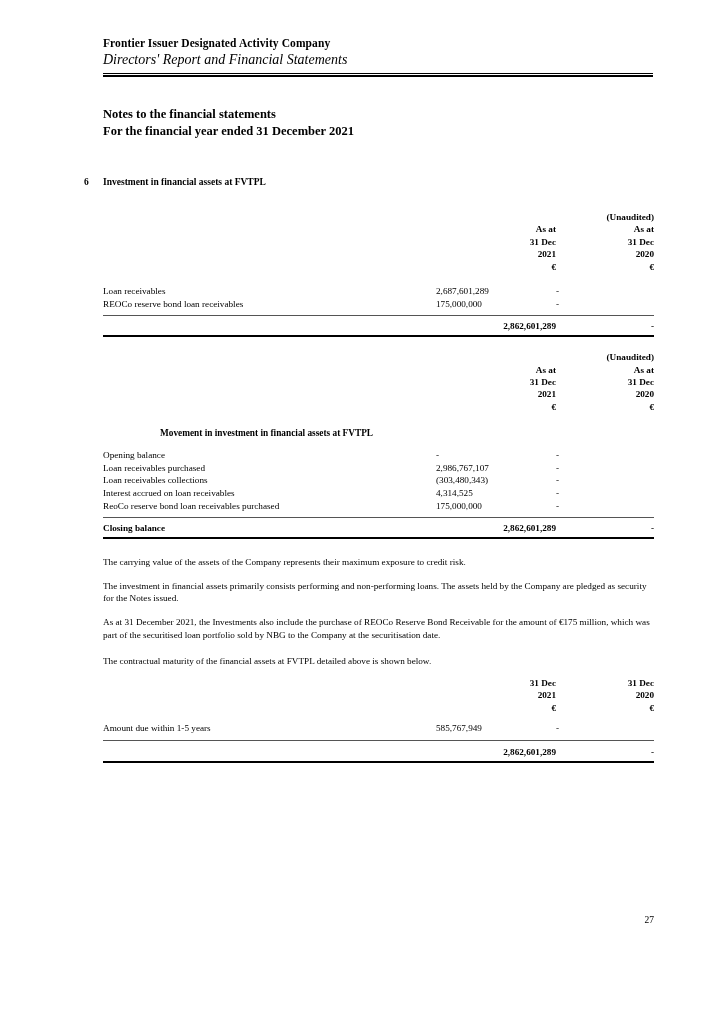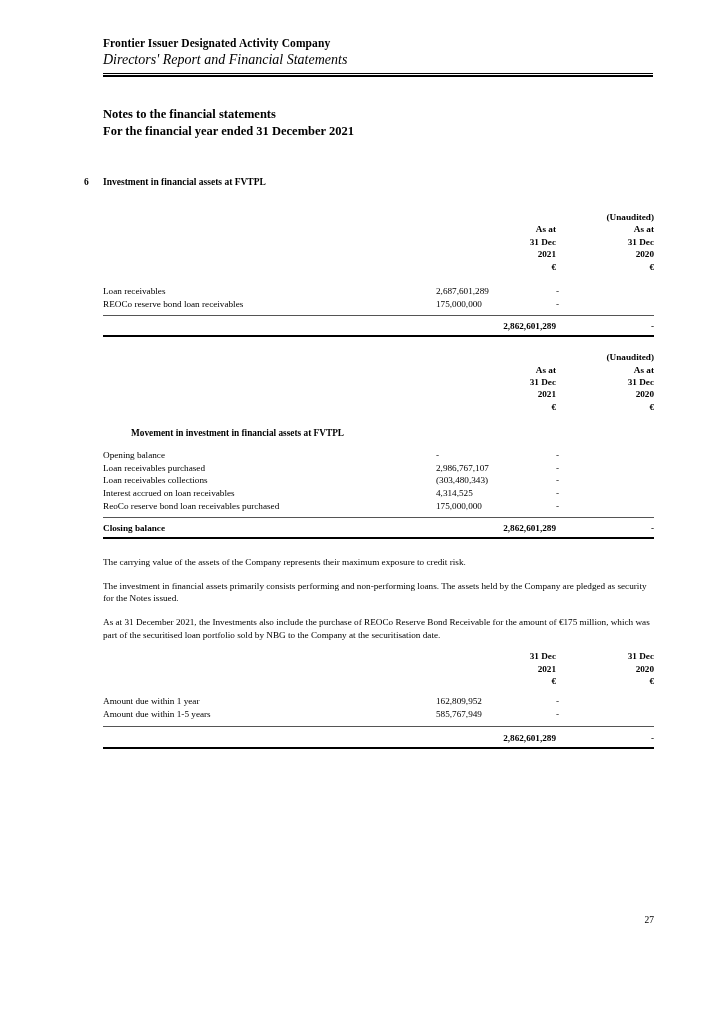--- a/index.html
+++ b/index.html
@@ -158,21 +158,21 @@
   .sp-2 td { height: 2px; font-size:0; line-height:0; }
   .sp-3 td { height: 3px; font-size:0; line-height:0; }
   .sp-5 td { height: 5px; font-size:0; line-height:0; }
   .sp-8 td { height: 8px; font-size:0; line-height:0; }
   .sp-12 td { height: 12px; font-size:0; line-height:0; }
 
   .subhead {
     font-size: 9.3px;
     font-weight: bold;
     line-height: 13px;
-    margin-left: 5px;
+    margin-left: 34px;
     padding-left: 42px;
   }
 
   .gap-lg  { height: 22px; }
   .gap-md  { height: 14px; }
   .gap-sm  { height: 9px; }
 
   
   .page-number {
     position: absolute;
@@ -382,20 +382,21 @@
           </tr>
         <tr class="rrow thick">
             <td colspan="3"></td>
           </tr>
       </tbody>
     </table>
 
     <div class="para" style="margin-top:17px;">The carrying value of the assets of the Company represents their maximum exposure to credit risk.</div>
     <div class="para">The investment in financial assets primarily consists performing and non-performing loans. The assets held by the Company are pledged as security for the Notes issued.</div>
     <div class="para">As at 31 December 2021, the Investments also include the purchase of REOCo Reserve Bond Receivable for the amount of €175 million, which was part of the securitised loan portfolio sold by NBG to the Company at the securitisation date.</div>
+    <div class="para" style="margin-top:14px;">The contractual maturity of the financial assets at FVTPL detailed above is shown below.</div>
 
     <div class="gap-sm"></div>
 
     <table class="fin-table">
       <colgroup>
         <col class="c-label">
           <col class="c-v1">
           <col class="c-v2">
       </colgroup>
       <tbody>
@@ -413,25 +414,20 @@
           <td></td>
           <td>€</td>
           <td>€</td>
         </tr>
 
         <tr class="sp-8">
             <td colspan="3"></td>
           </tr>
 
         <tr class="row">
-          <td class="lbl">Amount due within 1 year</td>
-          <td class="num">162,809,952</td>
-          <td class="num">-</td>
-        </tr>
-        <tr class="row">
           <td class="lbl">Amount due within 1-5 years</td>
           <td class="num">585,767,949</td>
           <td class="num">-</td>
         </tr>
 
         <tr class="sp-5">
             <td colspan="3"></td>
           </tr>
         <tr class="rrow thin">
             <td colspan="3"></td>

